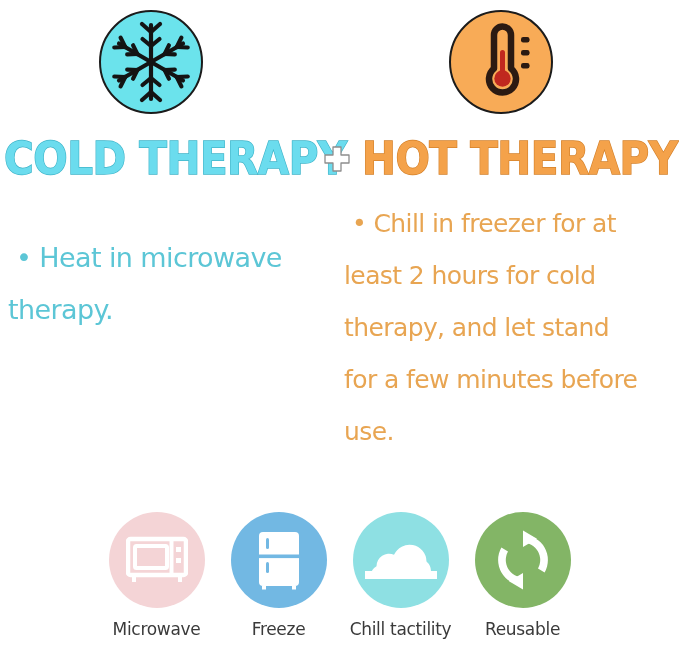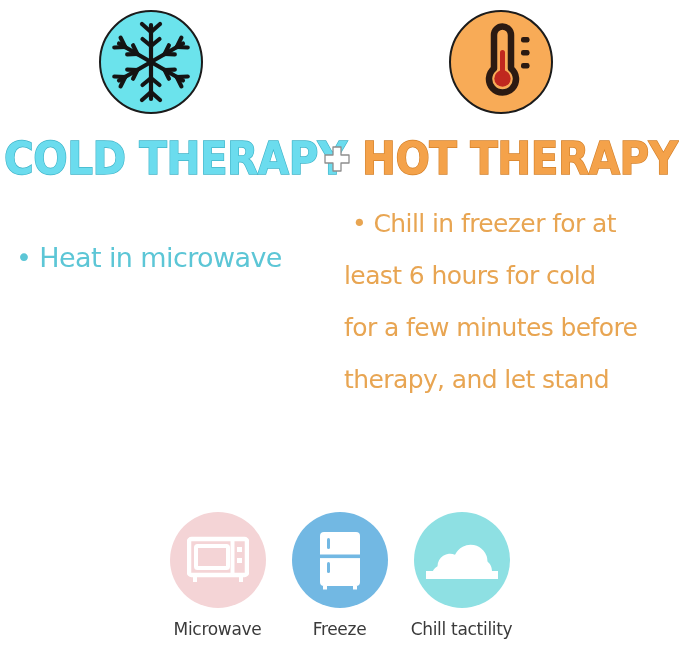--- a/index.html
+++ b/index.html
@@ -214,30 +214,32 @@
   </span>
 
   <div class="headline headline-hot">HOT THERAPY</div>
 </div>
 
 <div class="copy-cold">
   <div class="lead">
     <span>•</span>
     <span>Heat in microwave</span>
   </div>
+  <div>therapy.</div>
 </div>
 
 <div class="copy-hot">
   <div class="lead">
     <span>•</span>
     <span>Chill in freezer for at</span>
   </div>
-  <div>least 6 hours for cold</div>
+  <div>least 2 hours for cold</div>
+  <div>therapy, and let stand</div>
   <div>for a few minutes before</div>
-  <div>therapy, and let stand</div>
+  <div>use.</div>
 </div>
 
 <div class="feature-strip">
 
   <div class="feature">
     <div class="feature-disc" style="background:#F4D4D6">
       <span>
         <svg width="62" height="50" viewBox="0 0 62 50" aria-hidden="true">
           <rect x="2" y="4" width="58" height="36" rx="2.5" fill="none" stroke="#ffffff" stroke-width="4.5"></rect>
           <rect x="9" y="11" width="32" height="22" rx="1.5" fill="none" stroke="#ffffff" stroke-width="4"></rect>
@@ -273,15 +275,28 @@
       <span>
         <svg width="76" height="44" viewBox="0 0 76 44" aria-hidden="true">
           <path d="M8 40 h60 a0 0 0 0 0 0 0 v-7 a13 13 0 0 0 -4.5 -9.6 a17 17 0 0 0 -32.5 -6.6 a12.5 12.5 0 0 0 -17.5 11.4 a10.5 10.5 0 0 0 -5.5 9.3 Z" fill="#ffffff"></path>
           <rect x="2" y="33" width="72" height="8" fill="#ffffff"></rect>
         </svg>
       </span>
     </div>
     <div class="feature-label">Chill tactility</div>
   </div>
 
+  <div class="feature">
+    <div class="feature-disc" style="background:#83B566">
+      <span>
+        <svg width="66" height="66" viewBox="0 0 66 66" aria-hidden="true">
+          <path d="M33 8 a25 25 0 0 1 21.6 37.4 l-6.6 -3.9 A17.4 17.4 0 0 0 33 15.6 Z" fill="#ffffff"></path>
+          <path d="M33 3.5 L33 20 L47 11.8 Z" fill="#ffffff"></path>
+          <path d="M33 58 a25 25 0 0 1 -21.6 -37.4 l6.6 3.9 A17.4 17.4 0 0 0 33 50.4 Z" fill="#ffffff"></path>
+          <path d="M33 62.5 L33 46 L19 54.2 Z" fill="#ffffff"></path>
+        </svg>
+      </span>
+    </div>
+    <div class="feature-label">Reusable</div>
+  </div>
 
 
 </div>
 
 </body></html>

